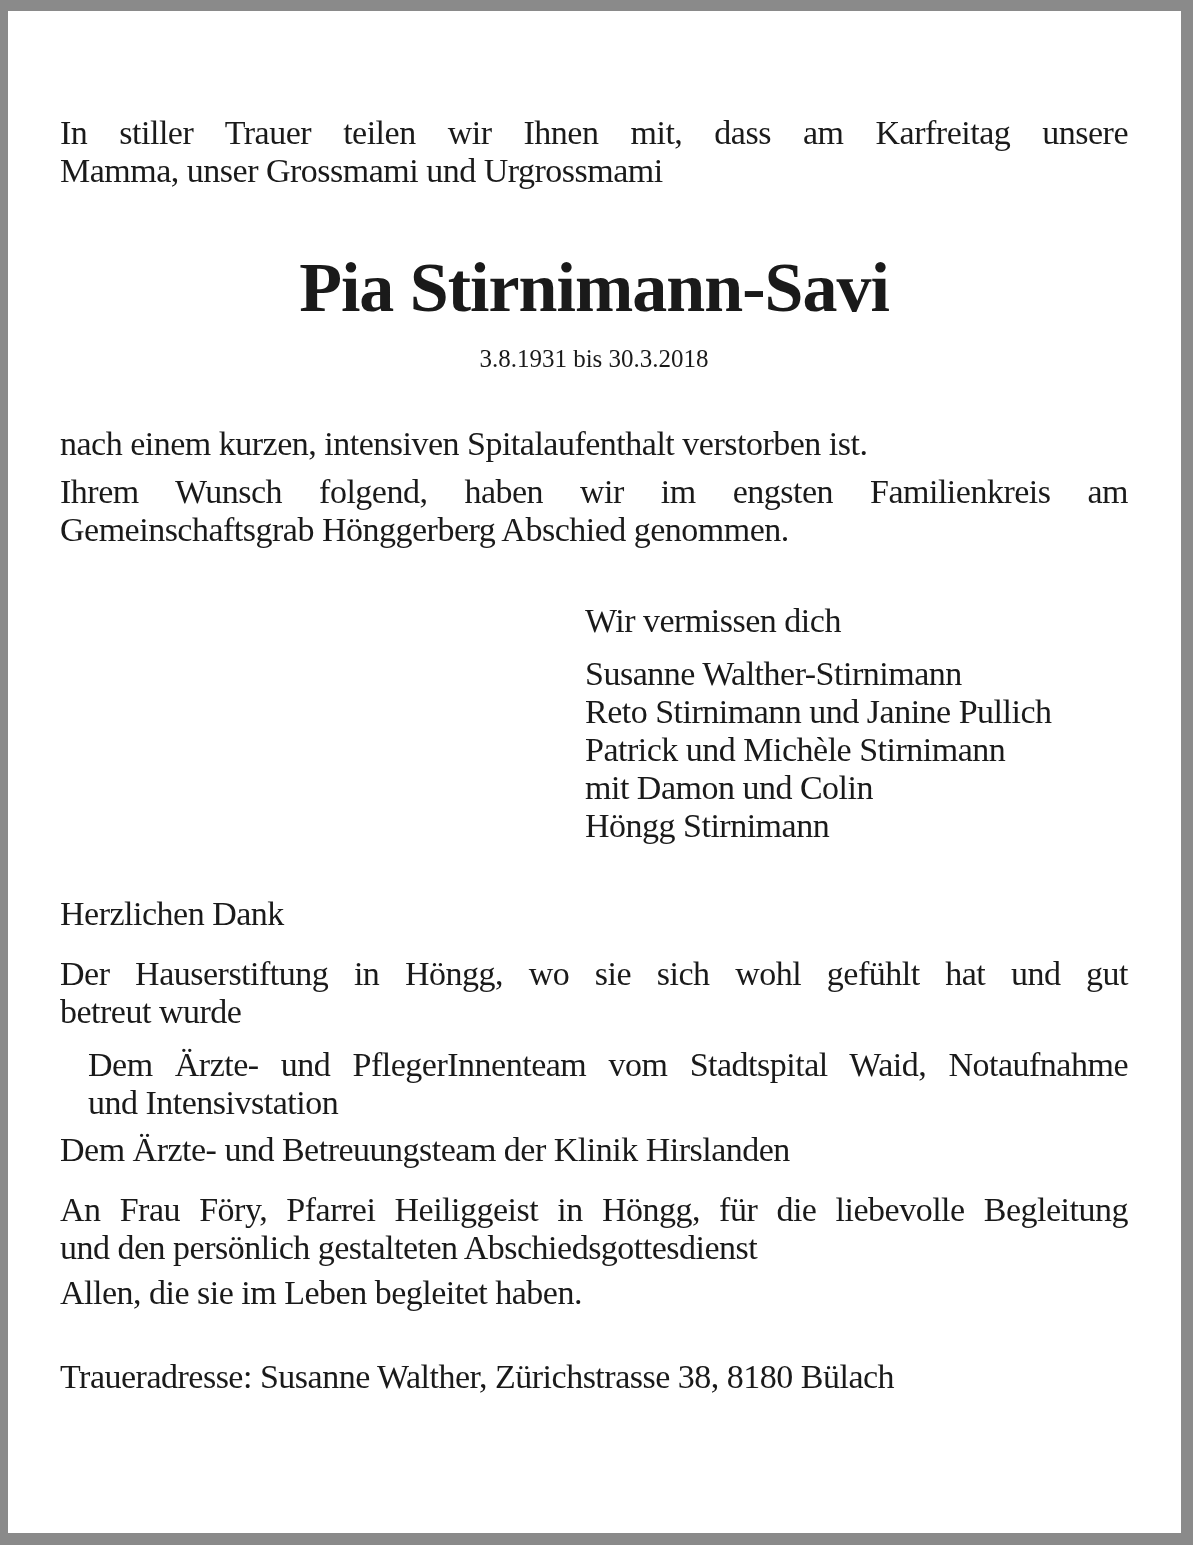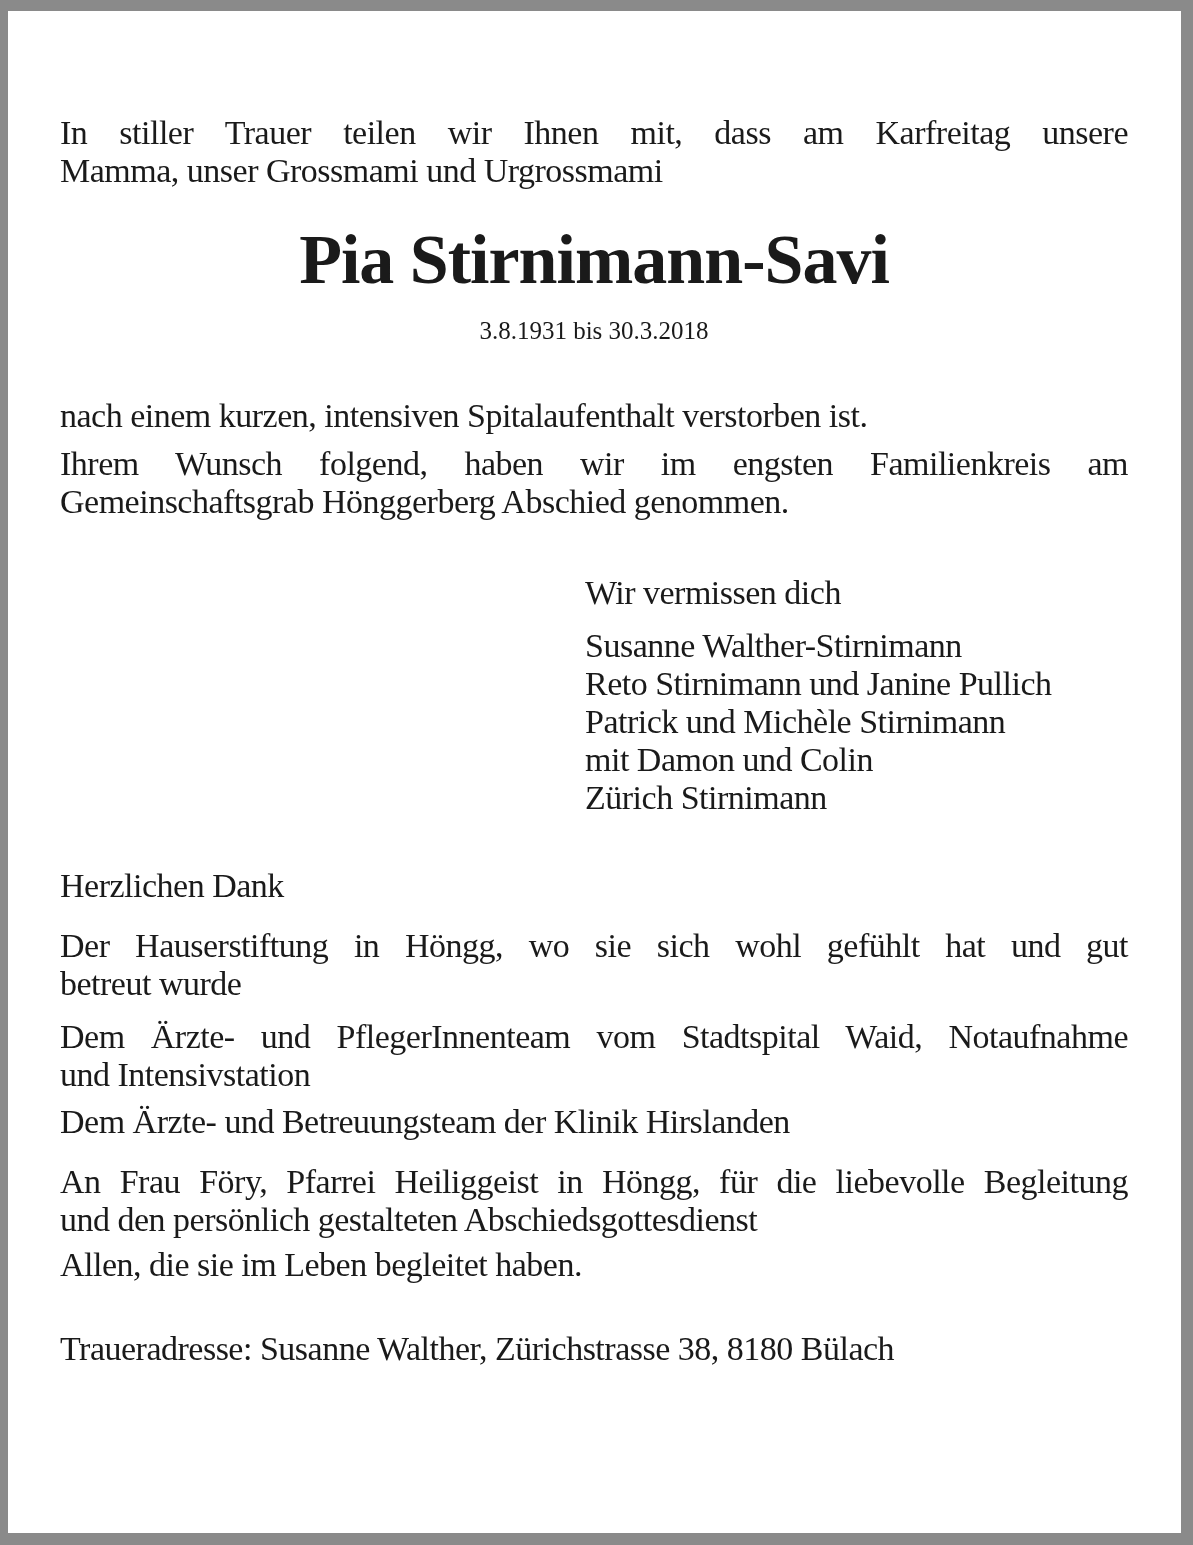--- a/index.html
+++ b/index.html
@@ -46,21 +46,21 @@
     font-size: 34px;
     line-height: 38px;
     letter-spacing: -0.5px;
   }
   .j {
     text-align: justify;
     text-align-last: justify;
   }
   .intro { margin-top: 43px; }
   .deceased-name {
-    margin-top: 32px;
+    margin-top: 60px;
     font-size: 70px;
     line-height: 76px;
     font-weight: bold;
     letter-spacing: -1px;
     text-align: center;
   }
   .life-dates {
     margin-top: 14px;
     font-size: 25px;
     line-height: 38px;
@@ -68,21 +68,21 @@
   }
   .death-statement { margin-top: 47px; }
   .farewell { margin-top: 10px; }
   .mourners {
     margin-top: 53px;
     margin-left: 525px;
   }
   .mourners-names { margin-top: 15px; }
   .thanks-heading { margin-top: 50px; }
   .thanks-item-1 { margin-top: 22px; }
-  .thanks-item-2 { margin-top: 15px; }
+  .thanks-item-2 { margin-top: 15px; margin-left: 28px; }
   .thanks-item-3 { margin-top: 9px; }
   .thanks-item-4 { margin-top: 22px; }
   .thanks-item-5 { margin-top: 7px; }
   .mourning-address { margin-top: 46px; }
 </style>
 </head>
 <body>
 
 <div class="paper">
 
@@ -103,21 +103,21 @@
     <div class="body-line">Gemeinschaftsgrab Hönggerberg Abschied genommen.</div>
   </div>
 
   <div class="mourners">
     <div class="body-line">Wir vermissen dich</div>
     <div class="mourners-names">
       <div class="body-line">Susanne Walther-Stirnimann</div>
       <div class="body-line">Reto Stirnimann und Janine Pullich</div>
       <div class="body-line">Patrick und Michèle Stirnimann</div>
       <div class="body-line">mit Damon und Colin</div>
-      <div class="body-line">Zürich Stirnimann</div>
+      <div class="body-line">Höngg Stirnimann</div>
     </div>
   </div>
 
   <div class="thanks-heading body-line">Herzlichen Dank</div>
 
   <div class="thanks-item-1">
     <div class="body-line j">Der Hauserstiftung in Höngg, wo sie sich wohl gefühlt hat und gut</div>
     <div class="body-line">betreut wurde</div>
   </div>
 

